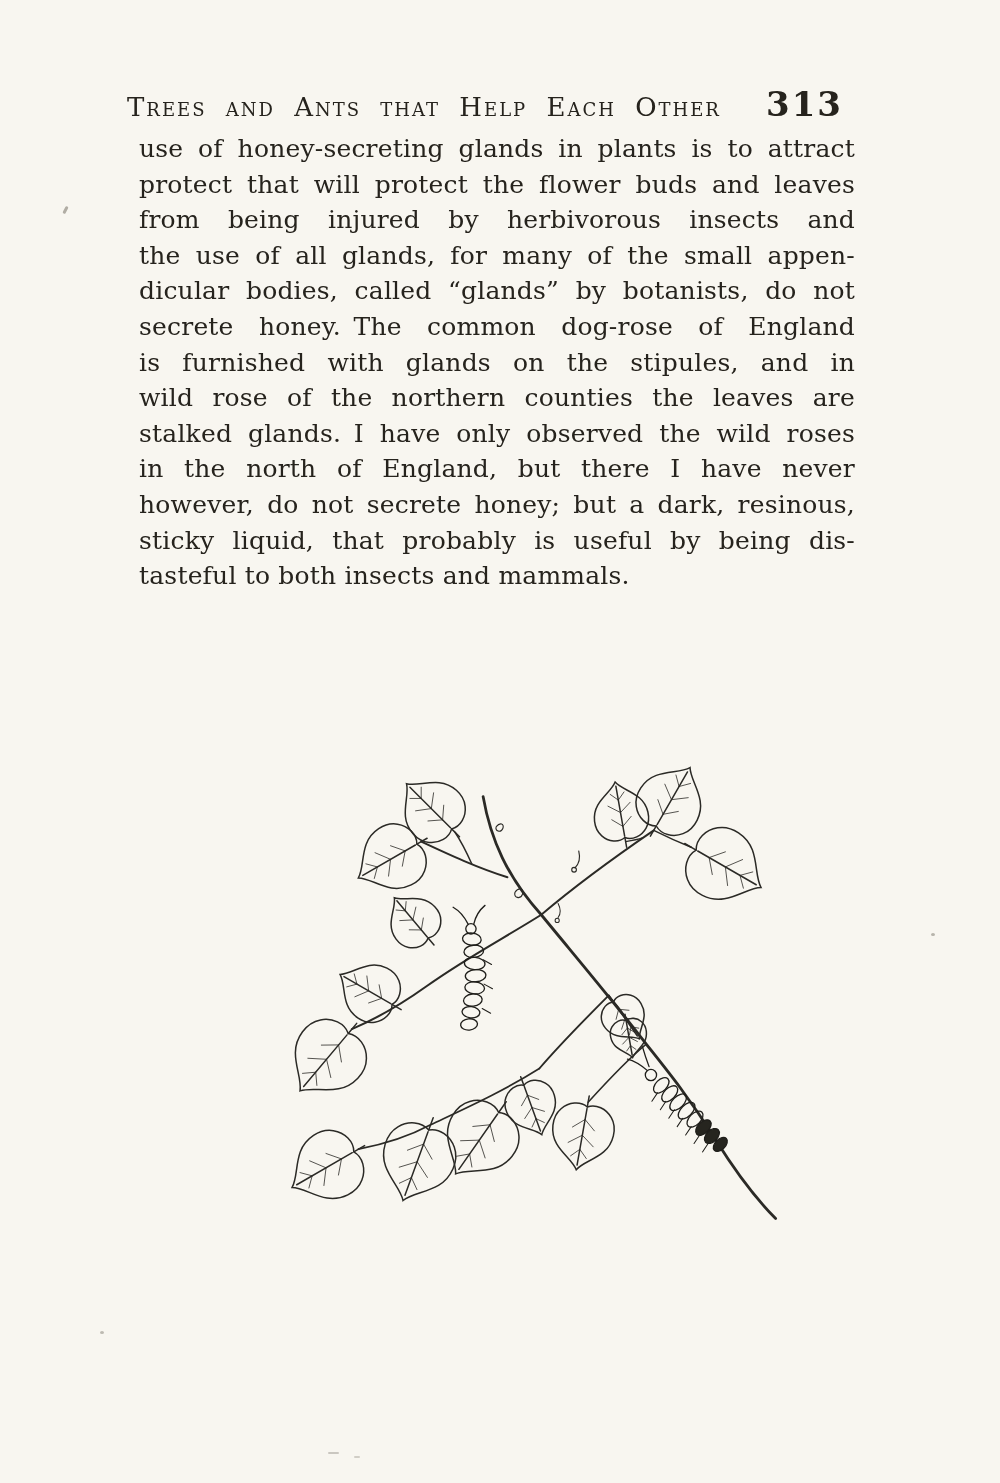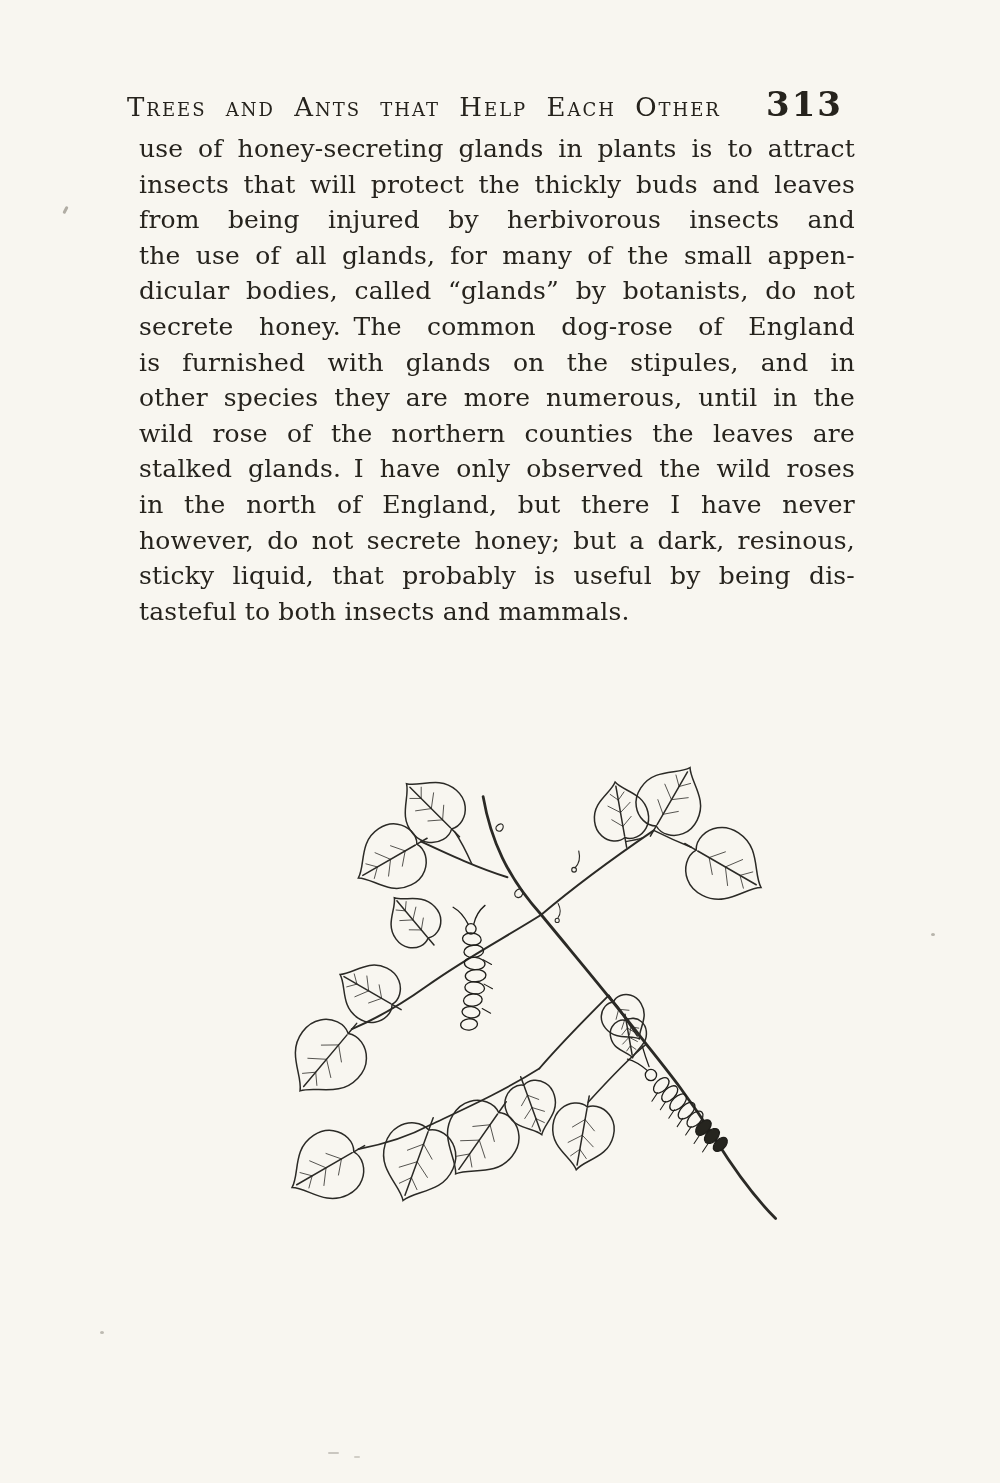--- a/index.html
+++ b/index.html
@@ -62,27 +62,26 @@
 <div class="page">
 
   <div class="header">
     <span class="running-title">Trees and Ants that Help Each Other</span>
     <span class="page-number">313</span>
   </div>
 
   <div class="textblock">
 
   <div class="line">use of honey-secreting glands in plants is to attract</div>
-      <div class="line">insects that will protect the thickly buds and leaves</div>
+      <div class="line">protect that will protect the flower buds and leaves</div>
       <div class="line">from being injured by herbivorous insects and</div>
       <div class="line">the use of all glands, for many of the small appen-</div>
       <div class="line">dicular bodies, called “glands” by botanists, do not</div>
       <div class="line">secrete honey. The common dog-rose of England</div>
       <div class="line">is furnished with glands on the stipules, and in</div>
-      <div class="line">other species they are more numerous, until in the</div>
       <div class="line">wild rose of the northern counties the leaves are</div>
       <div class="line">stalked glands. I have only observed the wild roses</div>
       <div class="line">in the north of England, but there I have never</div>
       <div class="line">however, do not secrete honey; but a dark, resinous,</div>
       <div class="line">sticky liquid, that probably is useful by being dis-</div>
       <div class="line">tasteful to both insects and mammals.</div>
     </div>
 
   <figure class="illustration">
     <svg viewBox="0 0 640 520" xmlns="http://www.w3.org/2000/svg">

